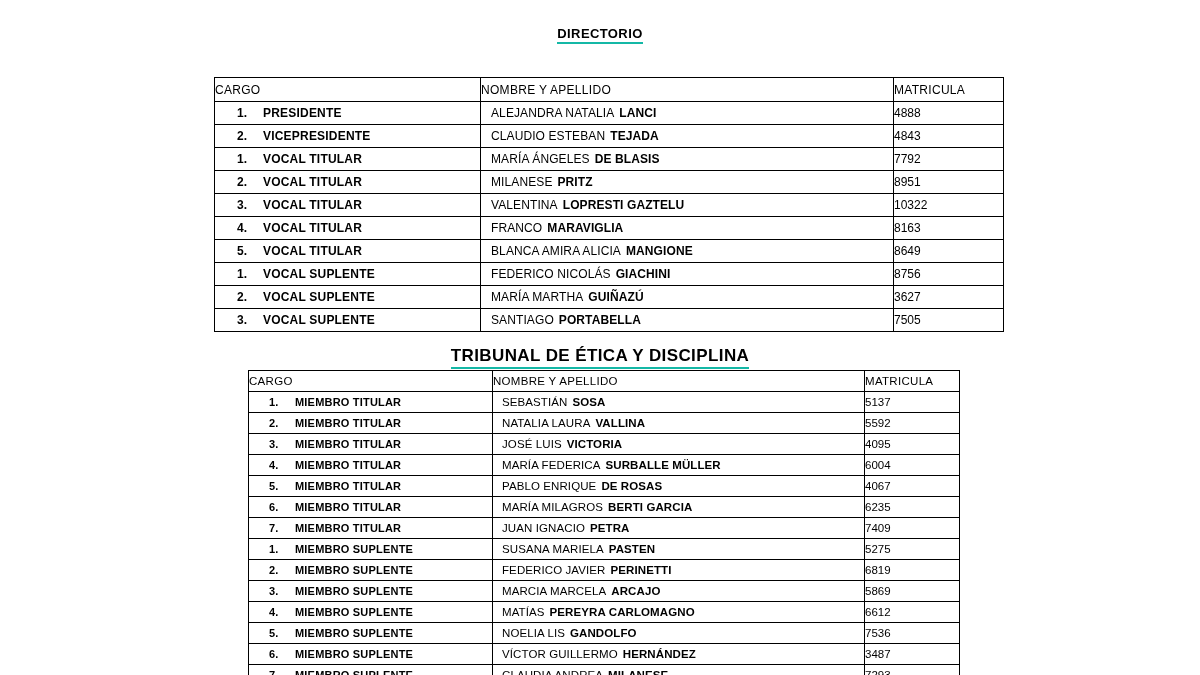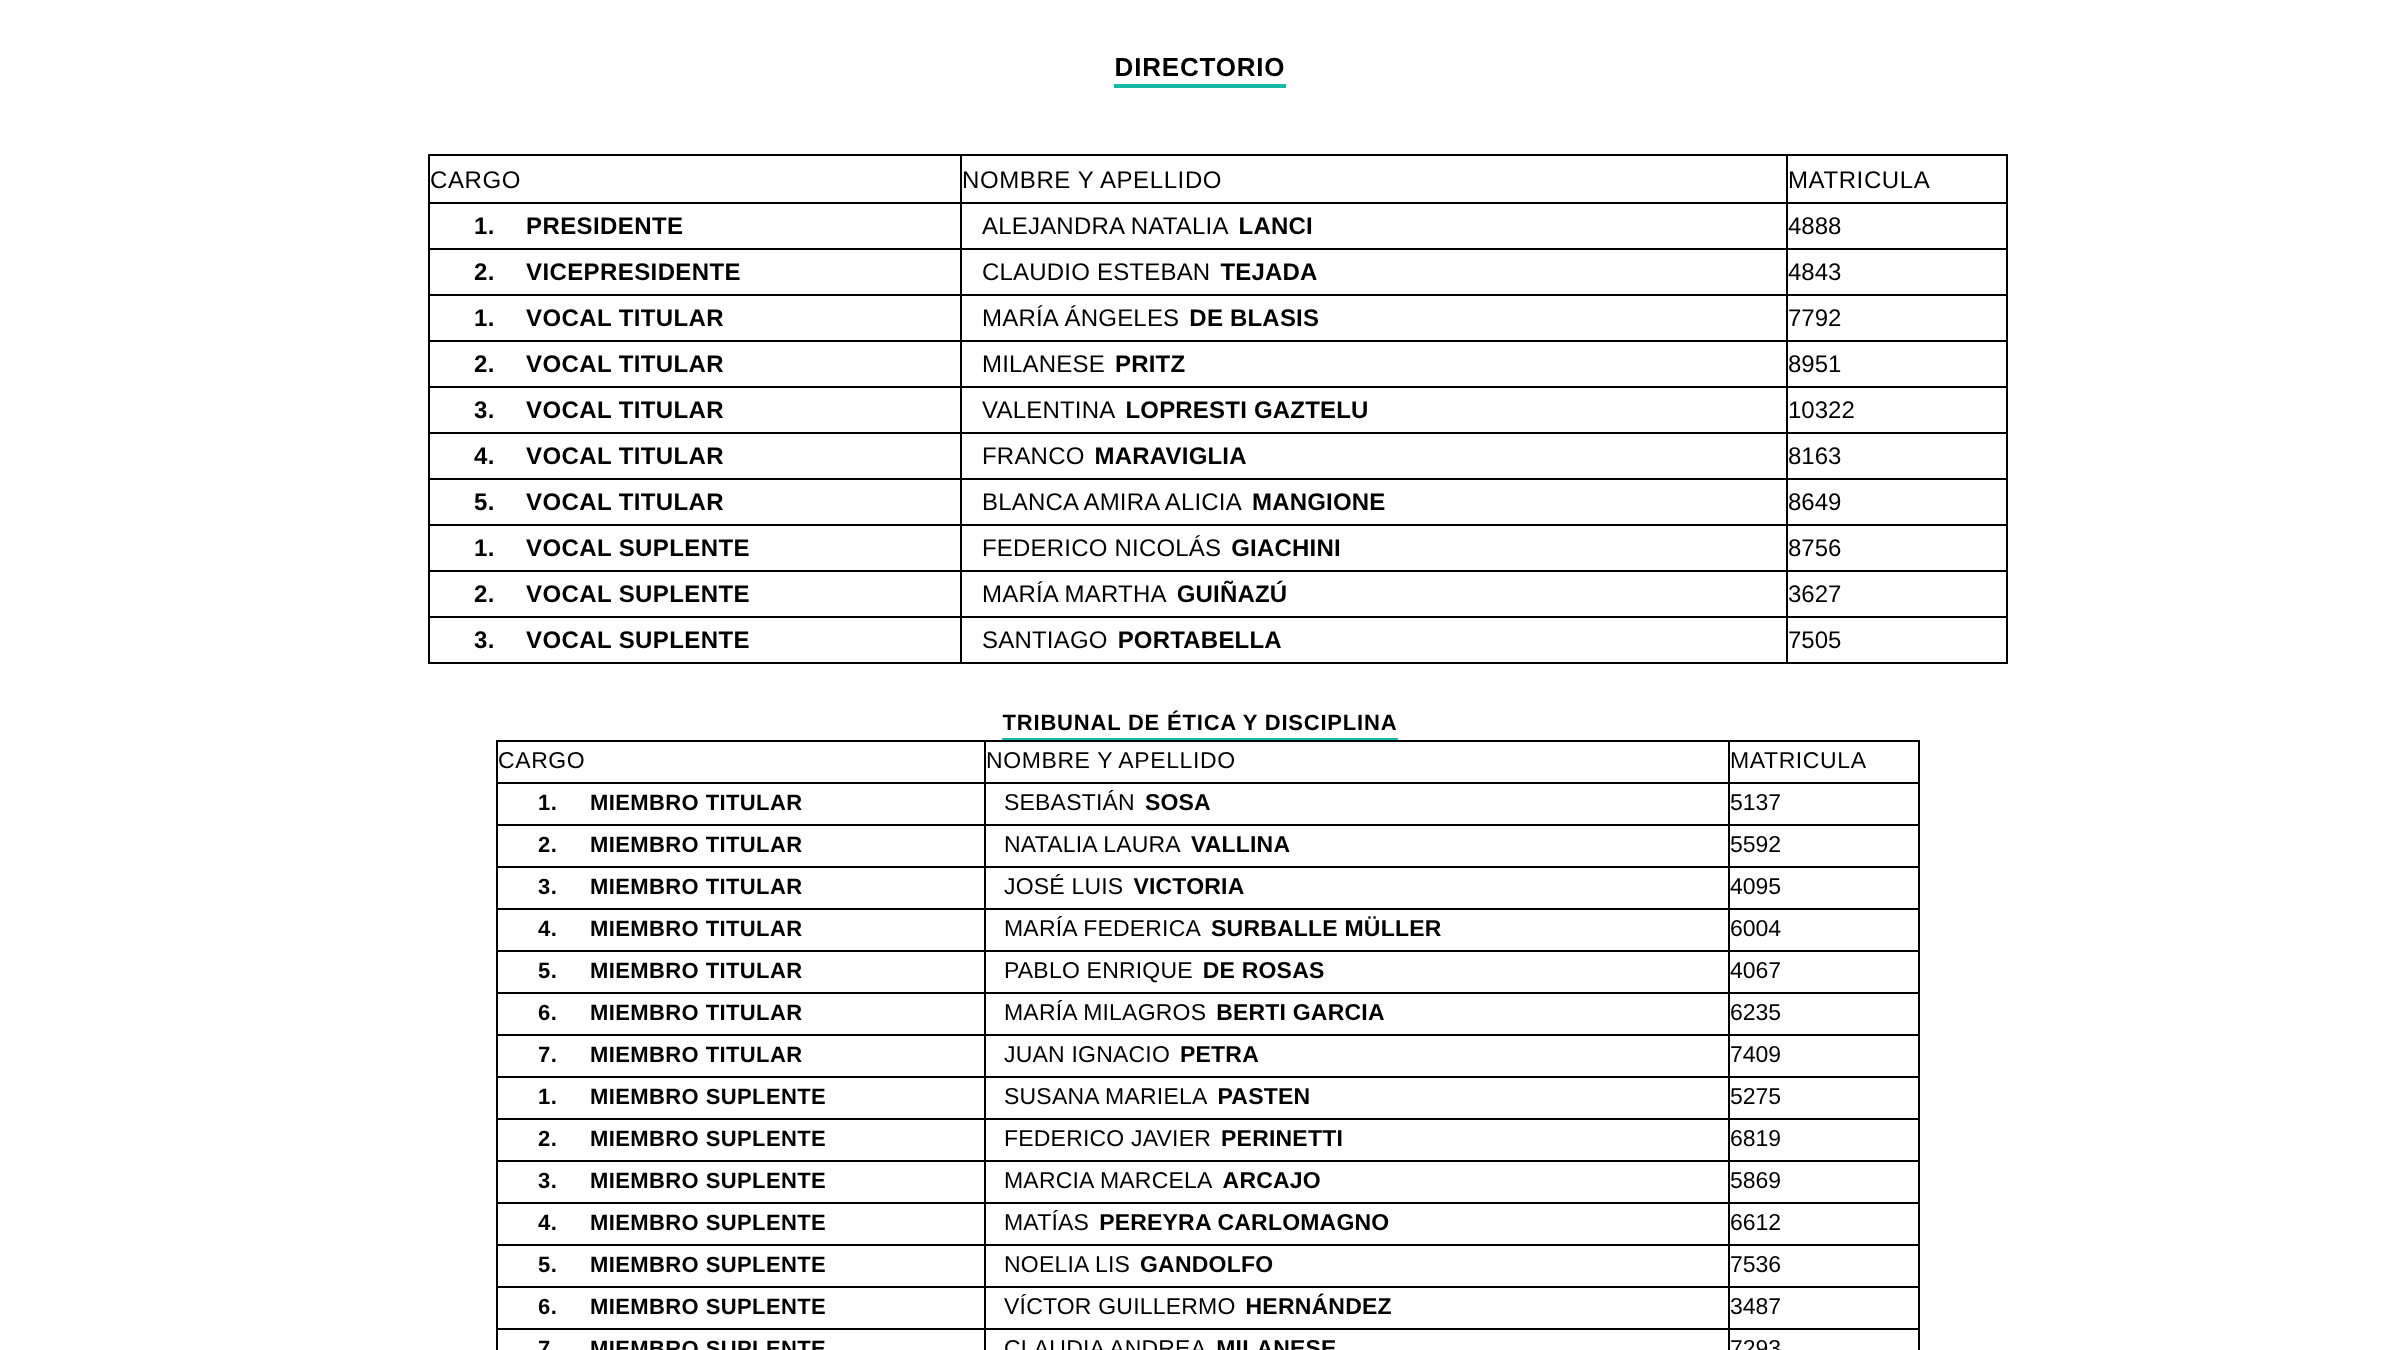--- a/index.html
+++ b/index.html
@@ -34,22 +34,22 @@
   .doc-title span {
     display: inline-block;
     border-bottom: 2px solid #14b8a6;
     padding-bottom: 1px;
   }
   #title-directorio {
     top: 26px;
     font-size: 13px;
   }
   #title-tribunal {
-    top: 356px;
-    font-size: 11px;
+    top: 346px;
+    font-size: 17px;
   }
 
   
   .dir-table {
     position: absolute;
     border-collapse: collapse;
     table-layout: fixed;
     background: #fff;
   }
   .dir-table td, .dir-table th {

